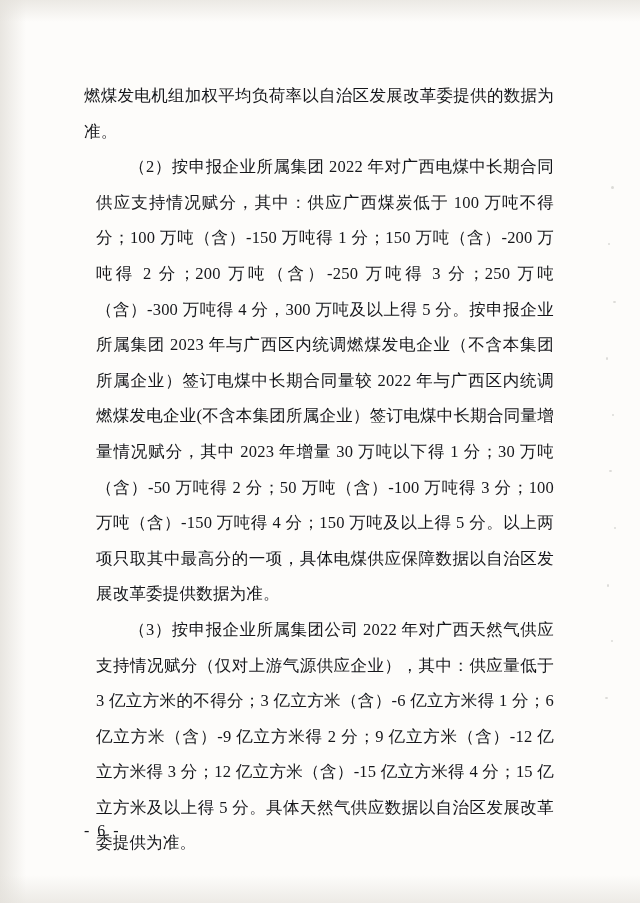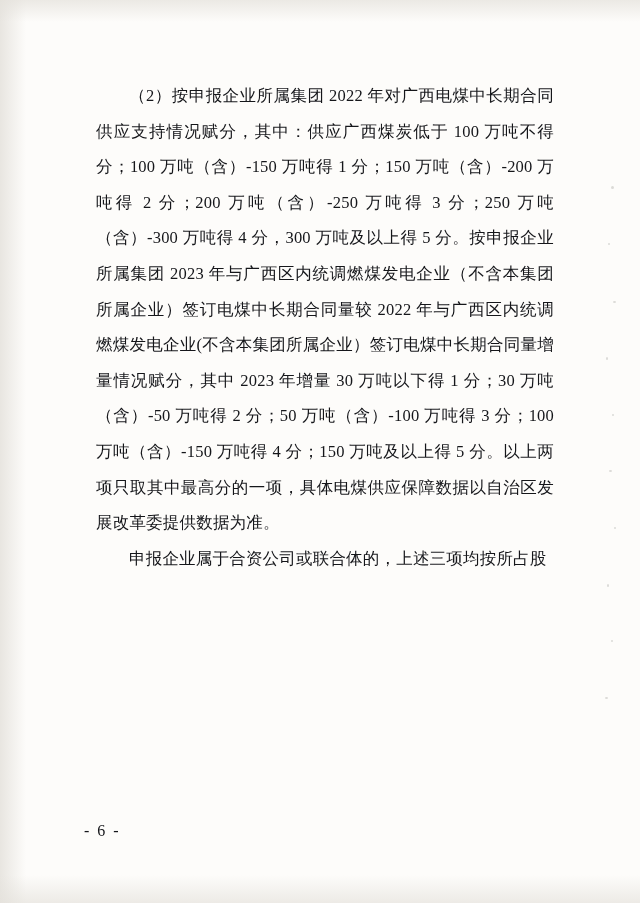--- a/index.html
+++ b/index.html
@@ -88,18 +88,19 @@
   <div class="speckle" style="left:613px; top:301px; width:3px; height:2px;"></div>
   <div class="speckle" style="left:606px; top:357px; width:2px; height:3px;"></div>
   <div class="speckle" style="left:612px; top:414px; width:2px; height:2px;"></div>
   <div class="speckle" style="left:609px; top:470px; width:3px; height:2px;"></div>
   <div class="speckle" style="left:614px; top:527px; width:2px; height:2px;"></div>
   <div class="speckle" style="left:607px; top:584px; width:2px; height:3px;"></div>
   <div class="speckle" style="left:611px; top:640px; width:2px; height:2px;"></div>
   <div class="speckle" style="left:605px; top:697px; width:3px; height:2px;"></div>
 
   <div class="page-inner">
+    <p class="para">燃煤发电机组加权平均负荷率以自治区发展改革委提供的数据为准。</p>
     <p class="para indent">（2）按申报企业所属集团 2022 年对广西电煤中长期合同供应支持情况赋分，其中：供应广西煤炭低于 100 万吨不得分；100 万吨（含）-150 万吨得 1 分；150 万吨（含）-200 万吨得 2 分；200 万吨（含）-250 万吨得 3 分；250 万吨（含）-300 万吨得 4 分，300 万吨及以上得 5 分。按申报企业所属集团 2023 年与广西区内统调燃煤发电企业（不含本集团所属企业）签订电煤中长期合同量较 2022 年与广西区内统调燃煤发电企业(不含本集团所属企业）签订电煤中长期合同量增量情况赋分，其中 2023 年增量 30 万吨以下得 1 分；30 万吨（含）-50 万吨得 2 分；50 万吨（含）-100 万吨得 3 分；100 万吨（含）-150 万吨得 4 分；150 万吨及以上得 5 分。以上两项只取其中最高分的一项，具体电煤供应保障数据以自治区发展改革委提供数据为准。</p>
-    <p class="para indent">申报企业属于合资公司或联合体的，上述三项均按所占股</p>
+    <p class="para indent">（3）按申报企业所属集团公司 2022 年对广西天然气供应支持情况赋分（仅对上游气源供应企业），其中：供应量低于 3 亿立方米的不得分；3 亿立方米（含）-6 亿立方米得 1 分；6 亿立方米（含）-9 亿立方米得 2 分；9 亿立方米（含）-12 亿立方米得 3 分；12 亿立方米（含）-15 亿立方米得 4 分；15 亿立方米及以上得 5 分。具体天然气供应数据以自治区发展改革委提供为准。</p>
   </div>
 
   <div class="page-number-left">- 6 -</div>
 </div>
 
 </body></html>

